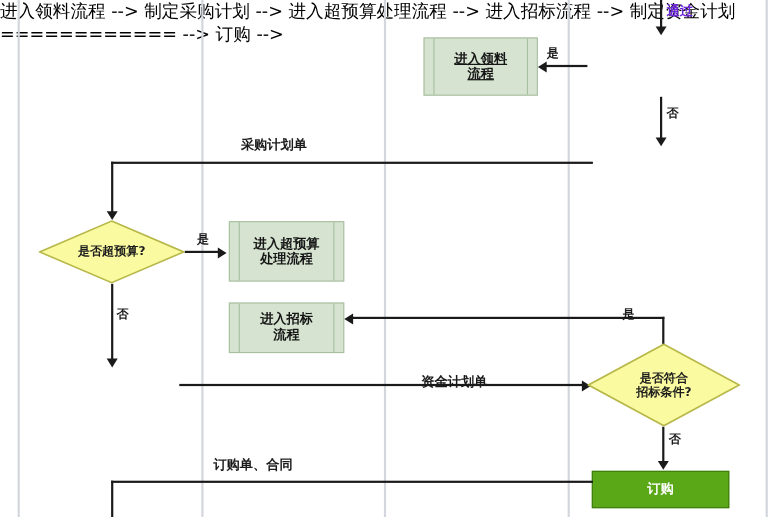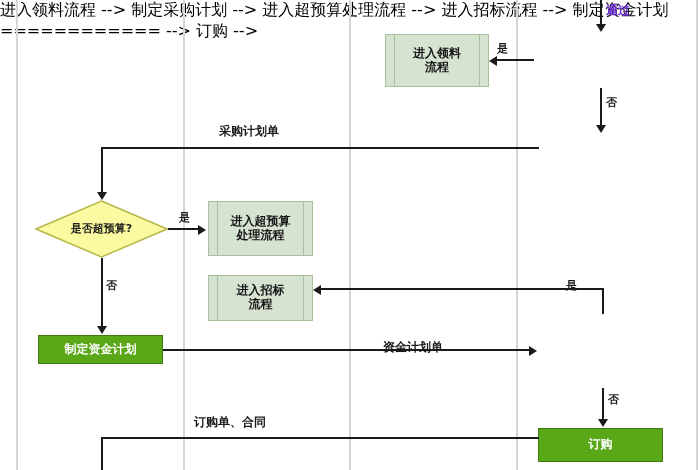--- a/index.html
+++ b/index.html
@@ -163,21 +163,21 @@
   <div class="edge-label pass" style="left:606px; top:2px;">通过</div>
 
   
 
    进入领料流程 --&gt;
   <div class="conn-h" style="left:496px; top:59px; width:38px;"></div>
   <div class="arrow arrow-left" style="left:489px; top:56px;"></div>
   <div class="edge-label small" style="left:497px; top:41px;">是</div>
 
   
-  <div class="predef" style="left:385px; top:34px; width:104px; height:53px;">
+  <div class="predef" style="left:385px; top:34px; width:104px; height:53px;text-decoration:underline;">
     <div class="node-label">进入领料
 流程</div>
   </div>
 
    制定采购计划 --&gt;
   <div class="conn-v" style="left:600px; top:88px; height:38px;"></div>
   <div class="arrow arrow-down" style="left:596px; top:125px;"></div>
   <div class="edge-label small" style="left:606px; top:95px;">否</div>
 
   
@@ -220,30 +220,34 @@
   <div class="conn-h" style="left:320px; top:288px; width:284px;"></div>
   <div class="arrow arrow-left" style="left:313px; top:285px;"></div>
   <div class="edge-label small" style="left:566px; top:278px;">是</div>
 
    制定资金计划 ============ --&gt;
   <div class="conn-v" style="left:101px; top:258px; height:69px;"></div>
   <div class="arrow arrow-down" style="left:97px; top:326px;"></div>
   <div class="edge-label small" style="left:106px; top:278px;">否</div>
 
   
-  <div class="process" style="left:38px; top:335px; width:125px; height:29px;">
-    <div class="node-label">制定资金计划</div>
-  </div>
 
   
   <div class="conn-h" style="left:163px; top:349px; width:371px;"></div>
   <div class="arrow arrow-right" style="left:529px; top:346px;"></div>
   <div class="edge-label" style="left:383px; top:339px;">资金计划单</div>
 
   
+  <div class="decision" style="left:534px; top:312px; width:139px; height:76px;">
+    <svg class="dia-shape" viewBox="0 0 139 76" preserveAspectRatio="none">
+      <polygon points="69.5,1 138,38 69.5,75 1,38" fill="#fafaa0" stroke="#b8b84a" stroke-width="1.5"></polygon>
+    </svg>
+    <div class="dia-text">是否符合
+招标条件?</div>
+  </div>
 
    订购 --&gt;
   <div class="conn-v" style="left:602px; top:388px; height:32px;"></div>
   <div class="arrow arrow-down" style="left:598px; top:419px;"></div>
   <div class="edge-label small" style="left:608px; top:392px;">否</div>
 
   
   <div class="process" style="left:538px; top:428px; width:125px; height:34px;">
     <div class="node-label">订购</div>
   </div>

